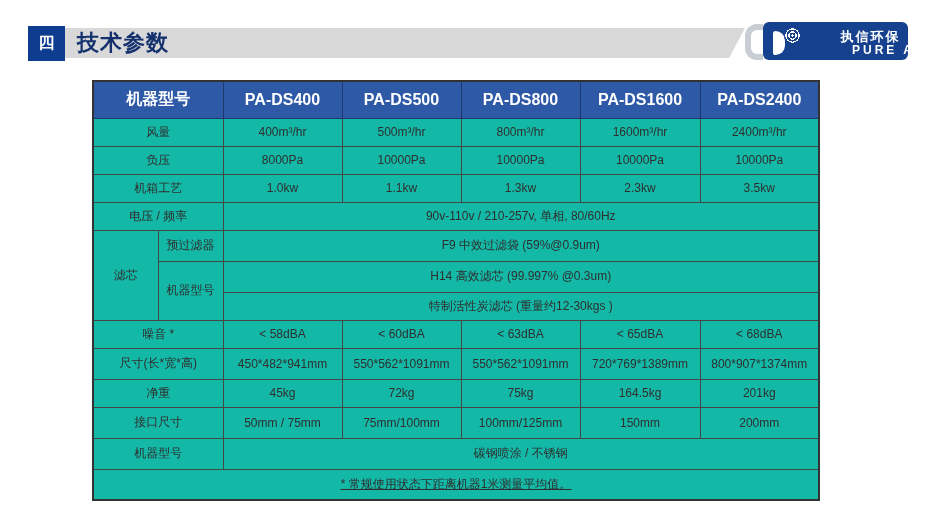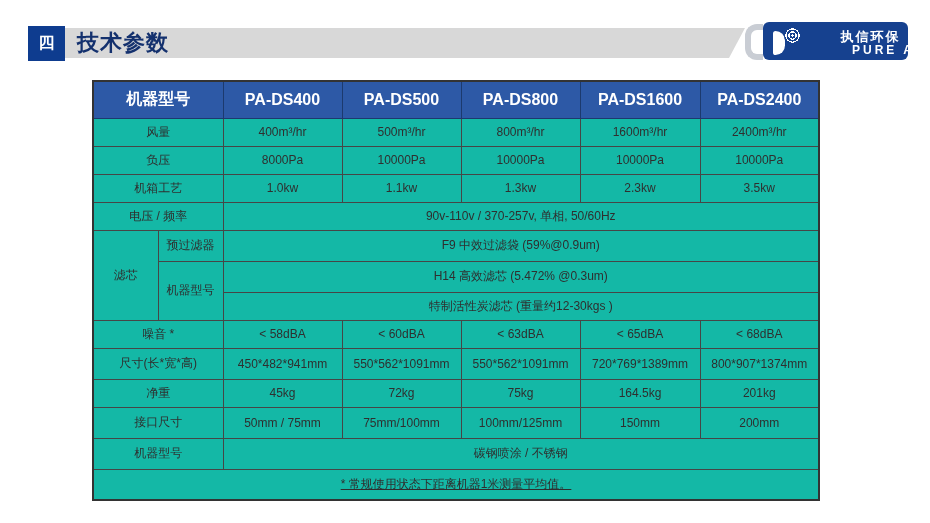--- a/index.html
+++ b/index.html
@@ -136,31 +136,31 @@
       <td colspan="2">机箱工艺</td>
       <td>1.0kw</td>
       <td>1.1kw</td>
       <td>1.3kw</td>
       <td>2.3kw</td>
       <td>3.5kw</td>
     </tr>
 
     <tr class="r-std">
       <td colspan="2">电压 / 频率</td>
-      <td colspan="5">90v-110v / 370-257v, 单相, 50/60Hz</td>
+      <td colspan="5">90v-110v / 210-257v, 单相, 80/60Hz</td>
     </tr>
 
     <tr class="r-tall">
       <td rowspan="3">滤芯</td>
       <td>预过滤器</td>
       <td colspan="5">F9 中效过滤袋 (59%@0.9um)</td>
     </tr>
     <tr class="r-tall">
       <td rowspan="2">机器型号</td>
-      <td colspan="5">H14 高效滤芯 (5.472% @0.3um)</td>
+      <td colspan="5">H14 高效滤芯 (99.997% @0.3um)</td>
     </tr>
     <tr class="r-std">
       <td colspan="5">特制活性炭滤芯 (重量约12-30kgs )</td>
     </tr>
 
     <tr class="r-std">
       <td colspan="2">噪音 *</td>
       <td>&lt; 58dBA</td>
       <td>&lt; 60dBA</td>
       <td>&lt; 63dBA</td>

